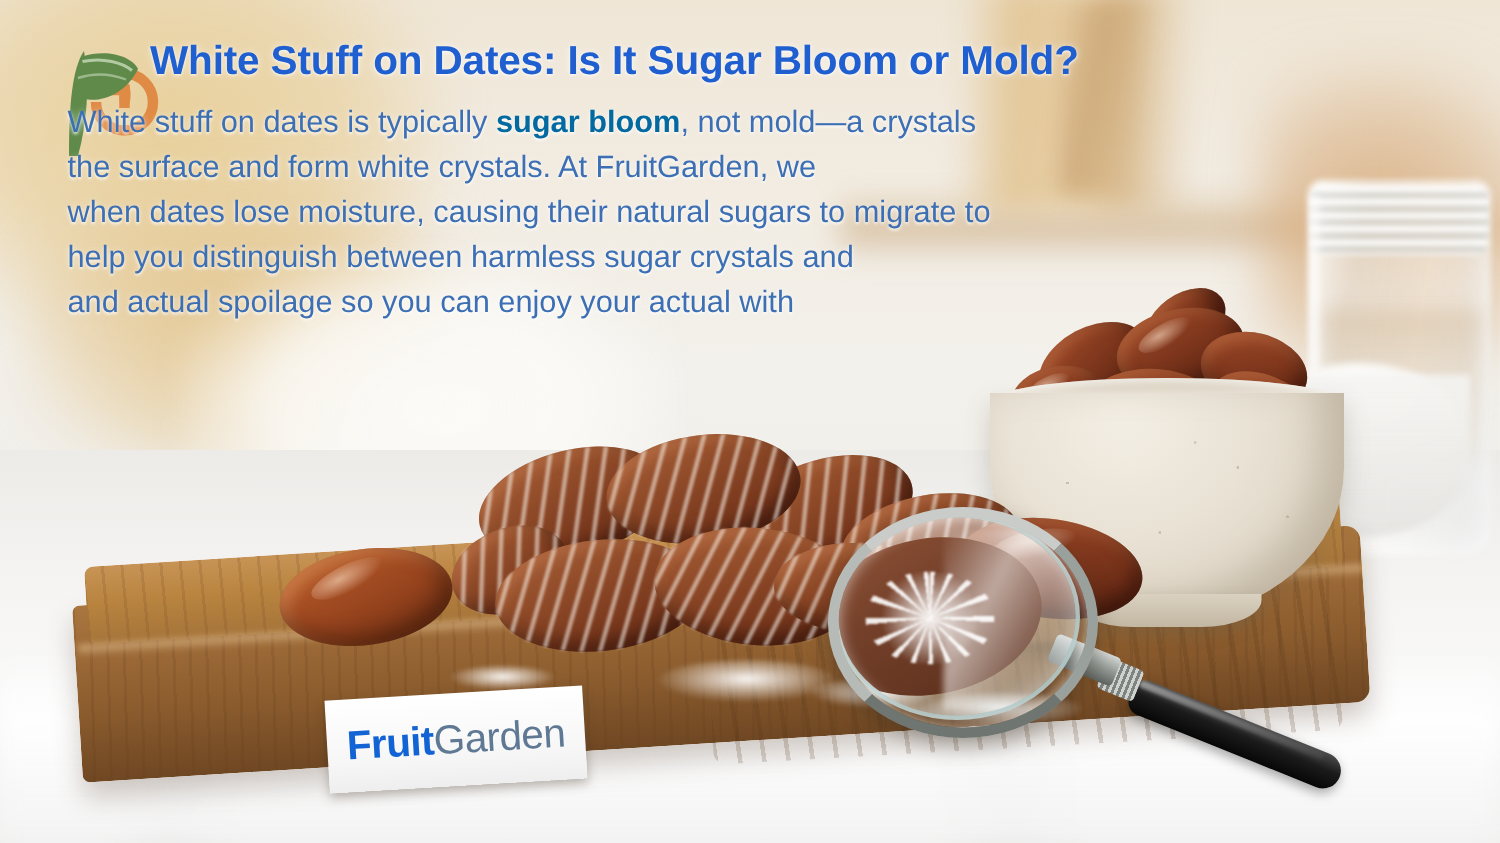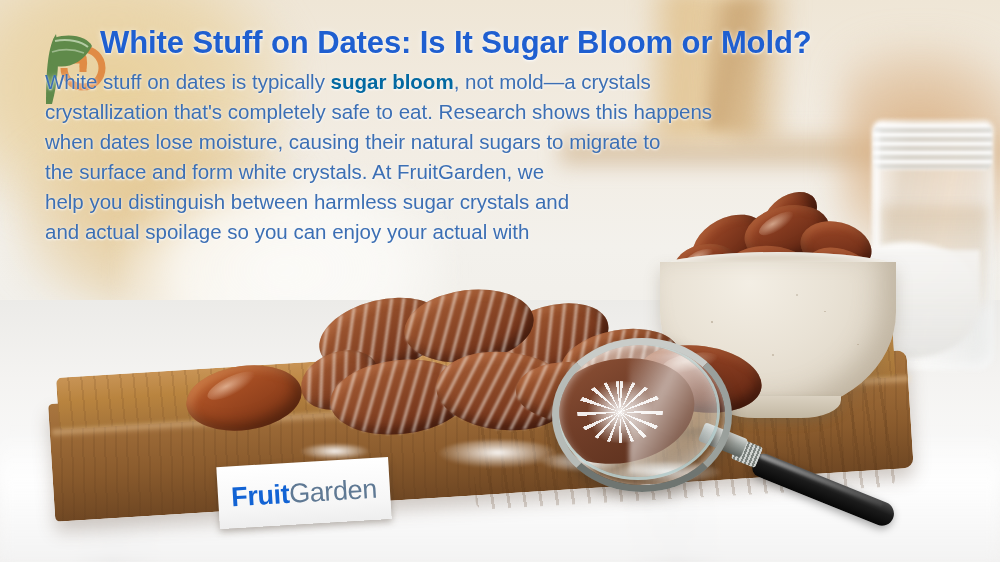--- a/index.html
+++ b/index.html
@@ -430,21 +430,21 @@
     position: absolute;
     left: 36px; top: 22px;
     width: 70px; height: 88px;
   }
 
   .title {
     position: absolute;
     left: 100px;
     top: 25px;
     width: 870px;
-    font-size: 31px;
+    font-size: 27px;
     font-weight: bold;
     letter-spacing: -0.1px;
     color: #1f5fd0;
     text-shadow: 0 1px 2px rgba(255,255,255,0.85), 0 0 6px rgba(255,255,255,0.55);
     white-space: nowrap;
   }
 
   .body-copy {
     position: absolute;
     left: 45px;
@@ -564,23 +564,22 @@
       <path d="M19 19 C33 16, 46 20, 52 25" fill="none" stroke="#cfe0c2" stroke-width="2" opacity="0.75"></path>
       <path d="M16 30 C28 26, 40 28, 48 31" fill="none" stroke="#cfe0c2" stroke-width="1.6" opacity="0.55"></path>
     </svg>
 
     <div class="title">White Stuff on Dates: Is It Sugar Bloom or Mold?</div>
 
     <div class="body-copy">
       <span class="ln">
         <span>White stuff on dates is typically </span><b>sugar bloom</b><span>, not mold—a crystals</span>
       </span>
-      <span class="ln">crystallization that's completely safe to eat. Research shows this happens</span>
+      <span class="ln">the surface and form white crystals. At FruitGarden, we</span>
       <span class="ln">when dates lose moisture, causing their natural sugars to migrate to</span>
-      <span class="ln">the surface and form white crystals. At FruitGarden, we</span>
       <span class="ln">help you distinguish between harmless sugar crystals and</span>
       <span class="ln">and actual spoilage so you can enjoy your actual with</span>
     </div>
 
     <div class="brand-label">
       <span class="brand-text"><span class="b1">Fruit</span><span class="b2">Garden</span></span>
     </div>
 
   </div>
 </div>

